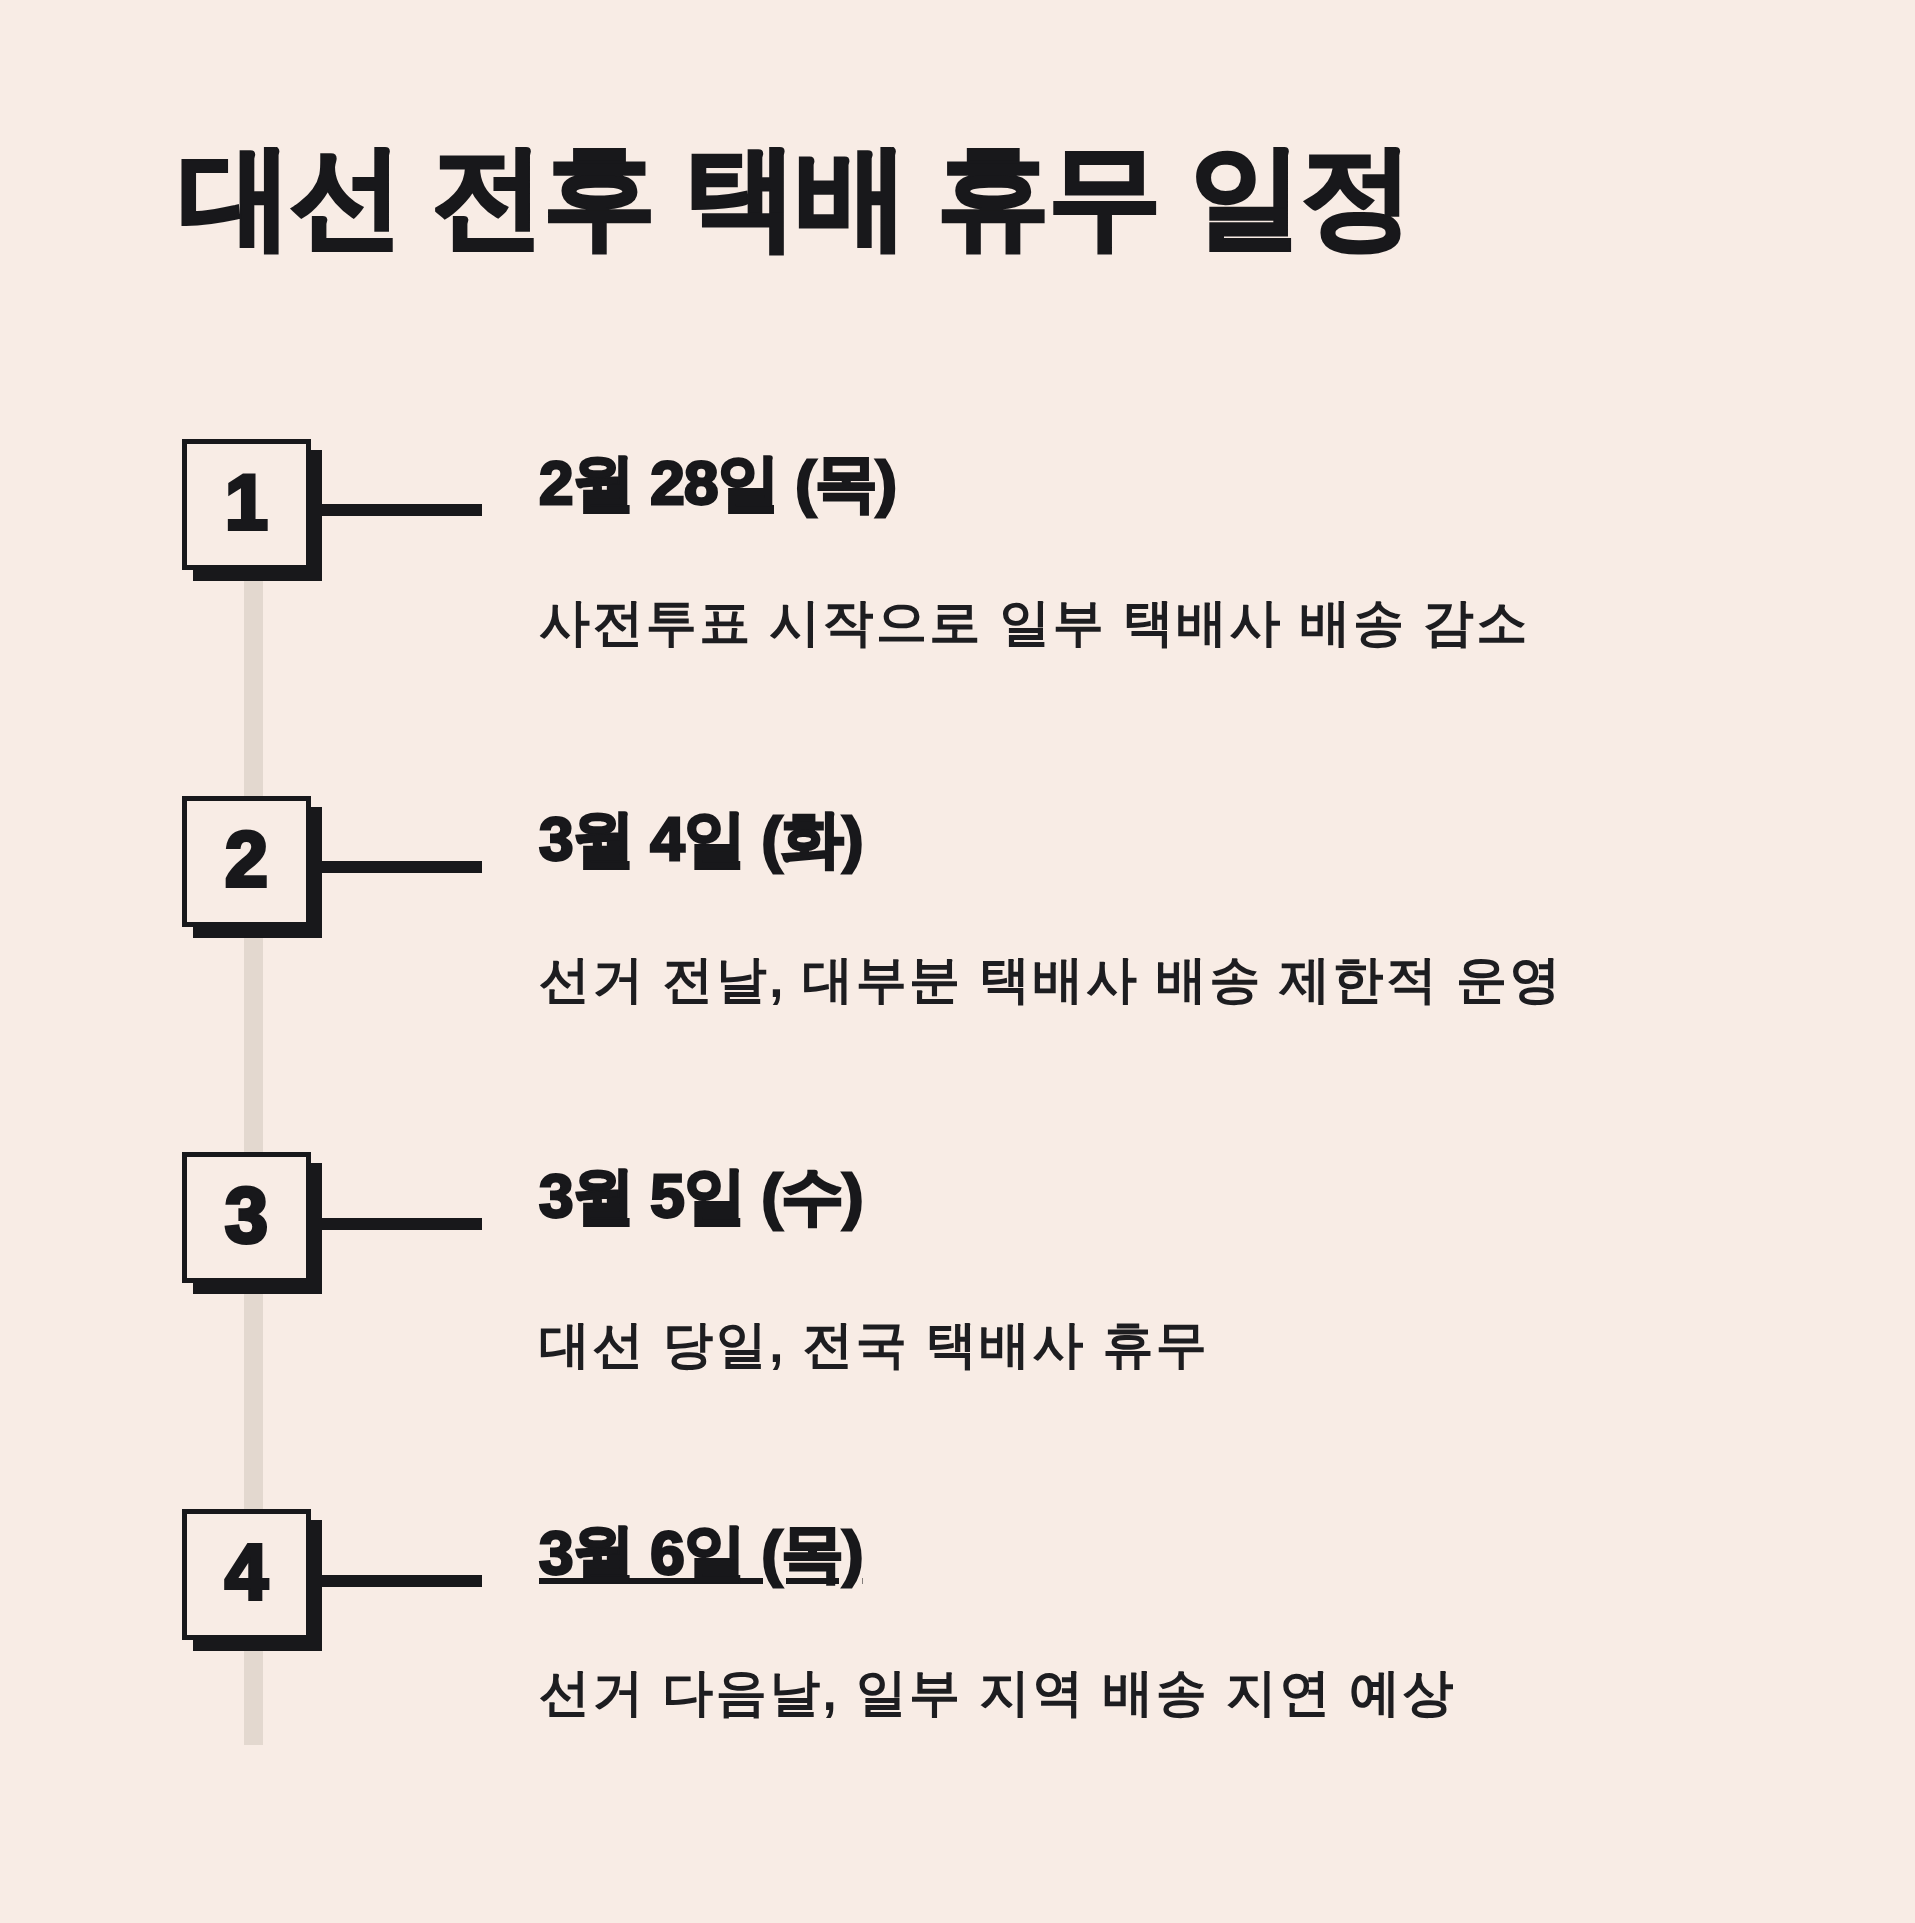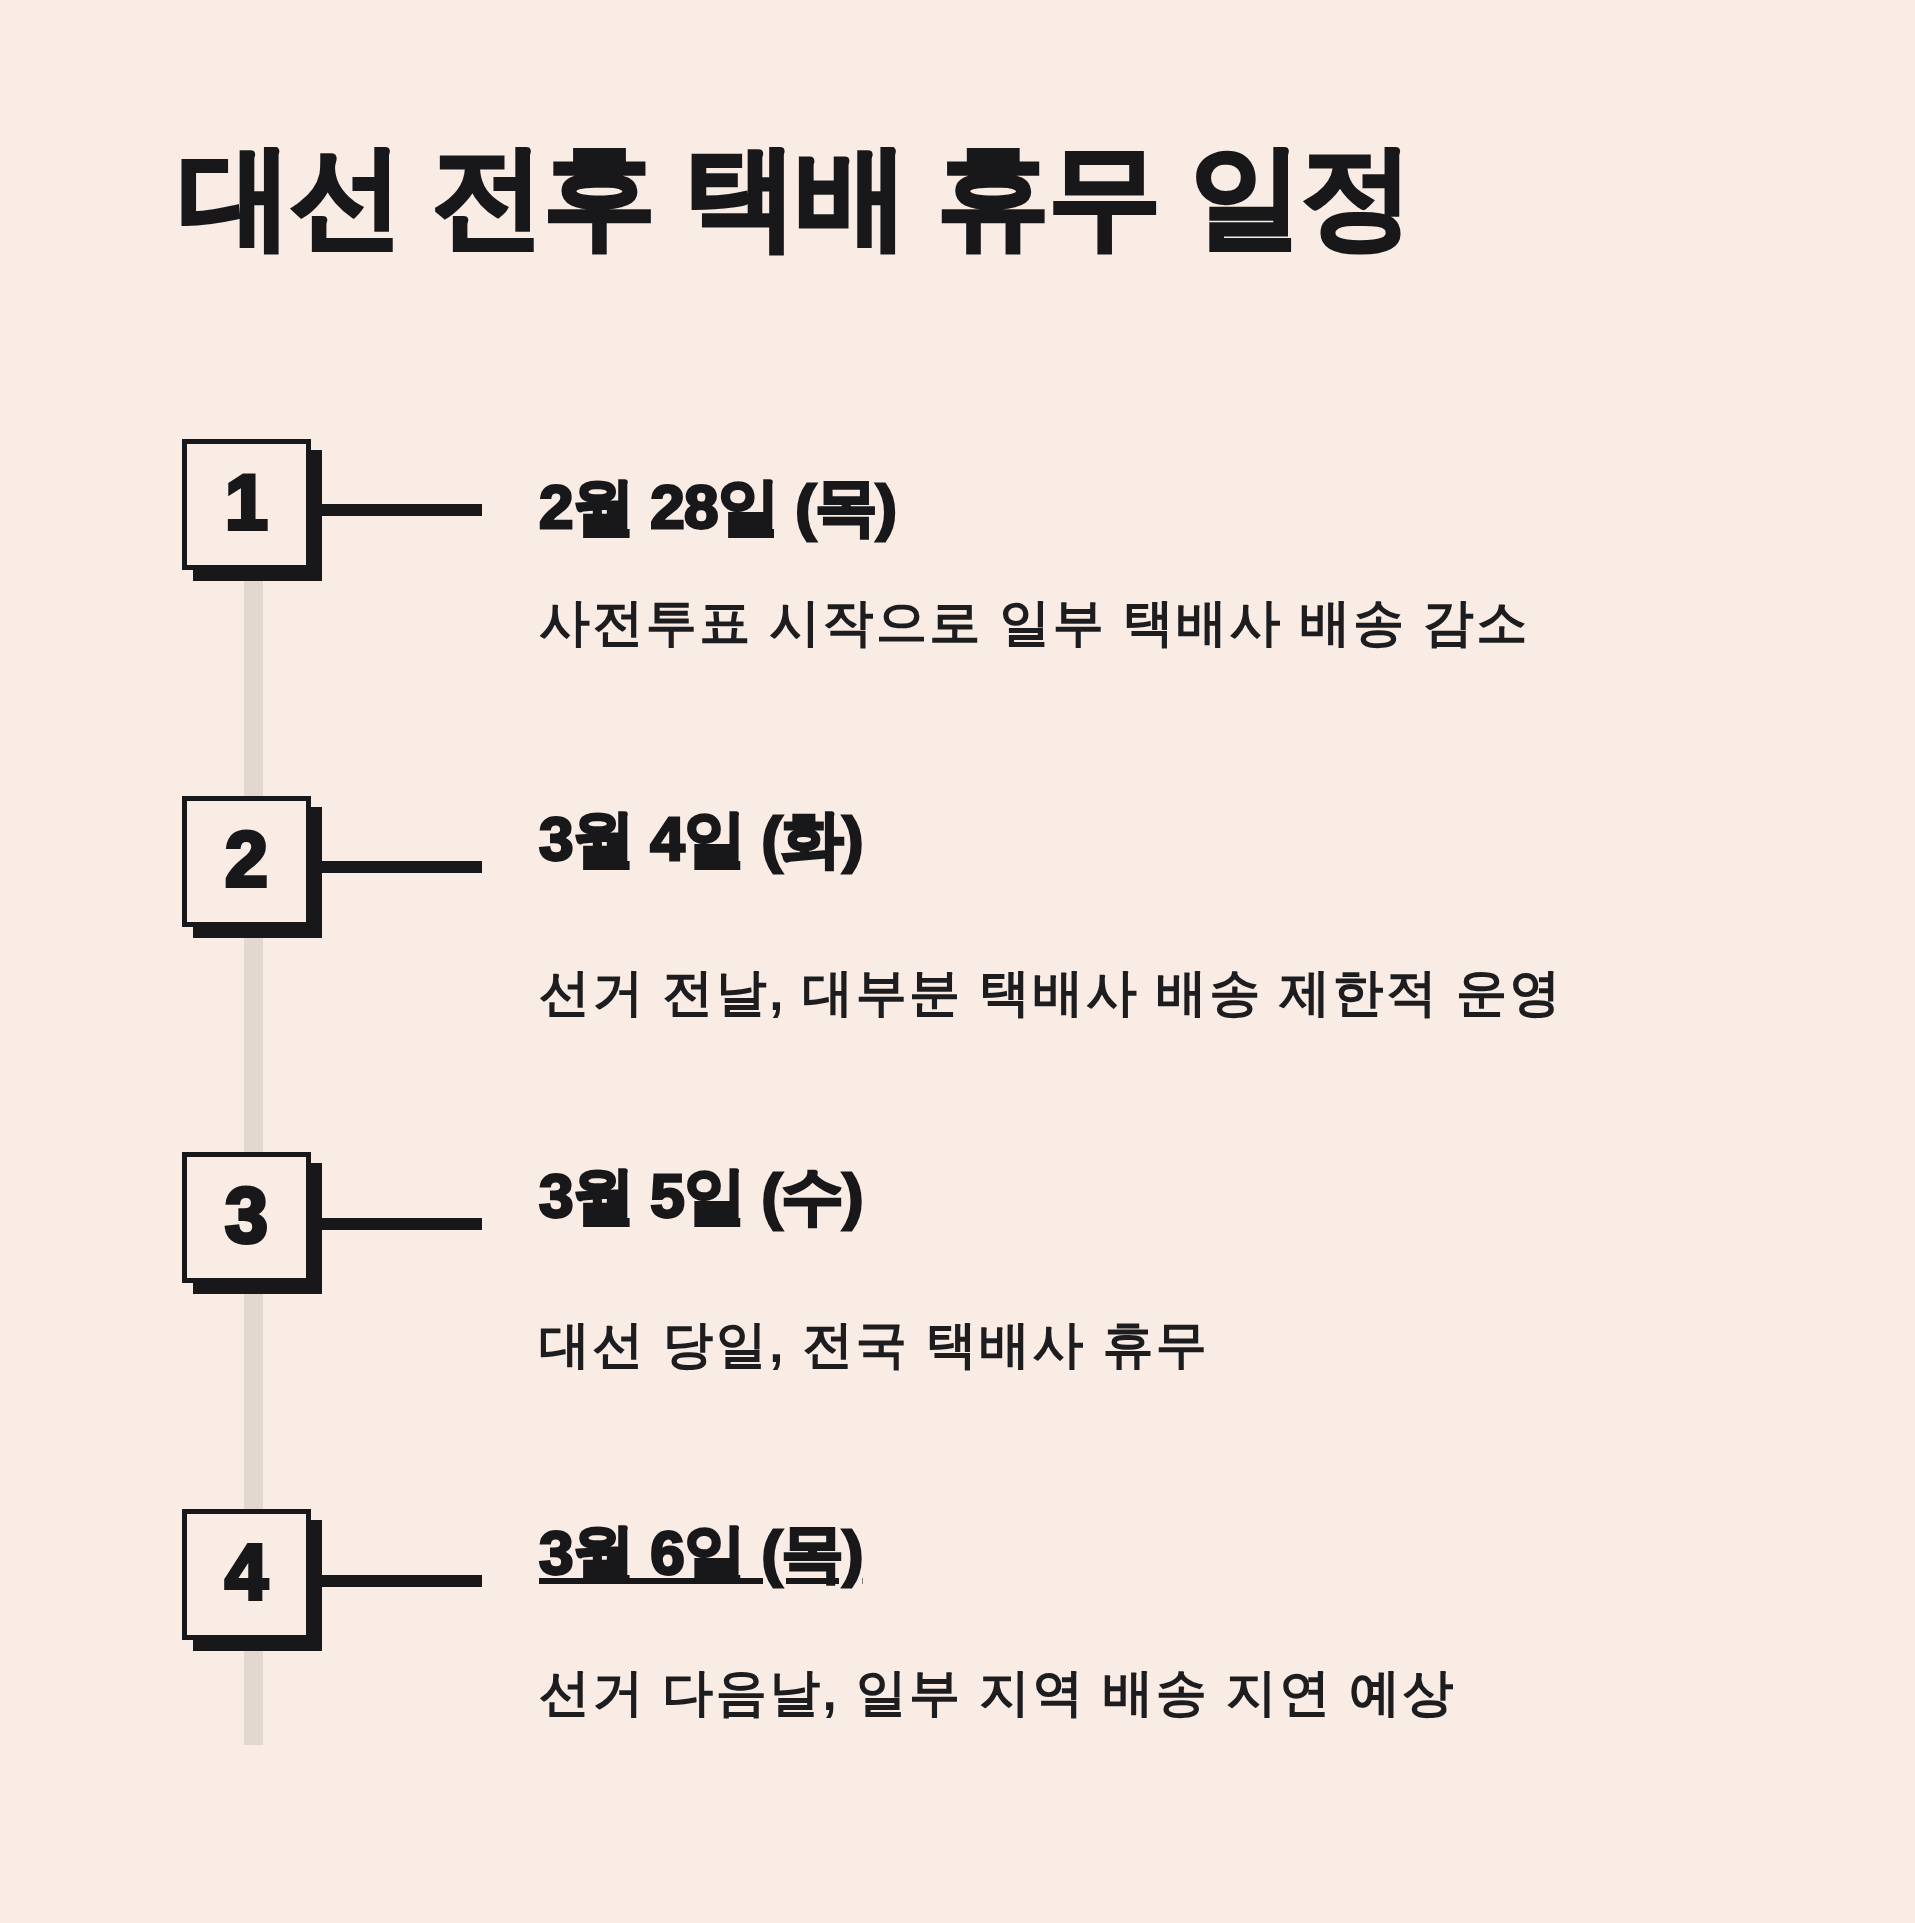--- a/index.html
+++ b/index.html
@@ -150,33 +150,33 @@
   <div class="timeline" id="timeline-list">
 
   <div class="timeline-item" style="top: 0px;">
         <div class="marker" style="top: 439px;">
           <div class="marker-shadow"></div>
           <div class="marker-box">
             <span class="marker-num">1</span>
           </div>
         </div>
         <div class="connector" style="top: 504px;"></div>
-        <div class="item-date" style="top: 476px;">2월 28일 (목)</div>
+        <div class="item-date" style="top: 452px;">2월 28일 (목)</div>
         <div class="item-desc" style="top: 592px;">사전투표 시작으로 일부 택배사 배송 감소</div>
       </div>
       <div class="timeline-item" style="top: 0px;">
         <div class="marker" style="top: 796px;">
           <div class="marker-shadow"></div>
           <div class="marker-box">
             <span class="marker-num">2</span>
           </div>
         </div>
         <div class="connector" style="top: 861px;"></div>
         <div class="item-date" style="top: 808px;">3월 4일 (화)</div>
-        <div class="item-desc" style="top: 949px; margin-top: 13px;">선거 전날, 대부분 택배사 배송 제한적 운영</div>
+        <div class="item-desc" style="top: 949px;">선거 전날, 대부분 택배사 배송 제한적 운영</div>
       </div>
       <div class="timeline-item" style="top: 0px;">
         <div class="marker" style="top: 1152px;">
           <div class="marker-shadow"></div>
           <div class="marker-box">
             <span class="marker-num">3</span>
           </div>
         </div>
         <div class="connector" style="top: 1218px;"></div>
         <div class="item-date" style="top: 1165px;">3월 5일 (수)</div>

